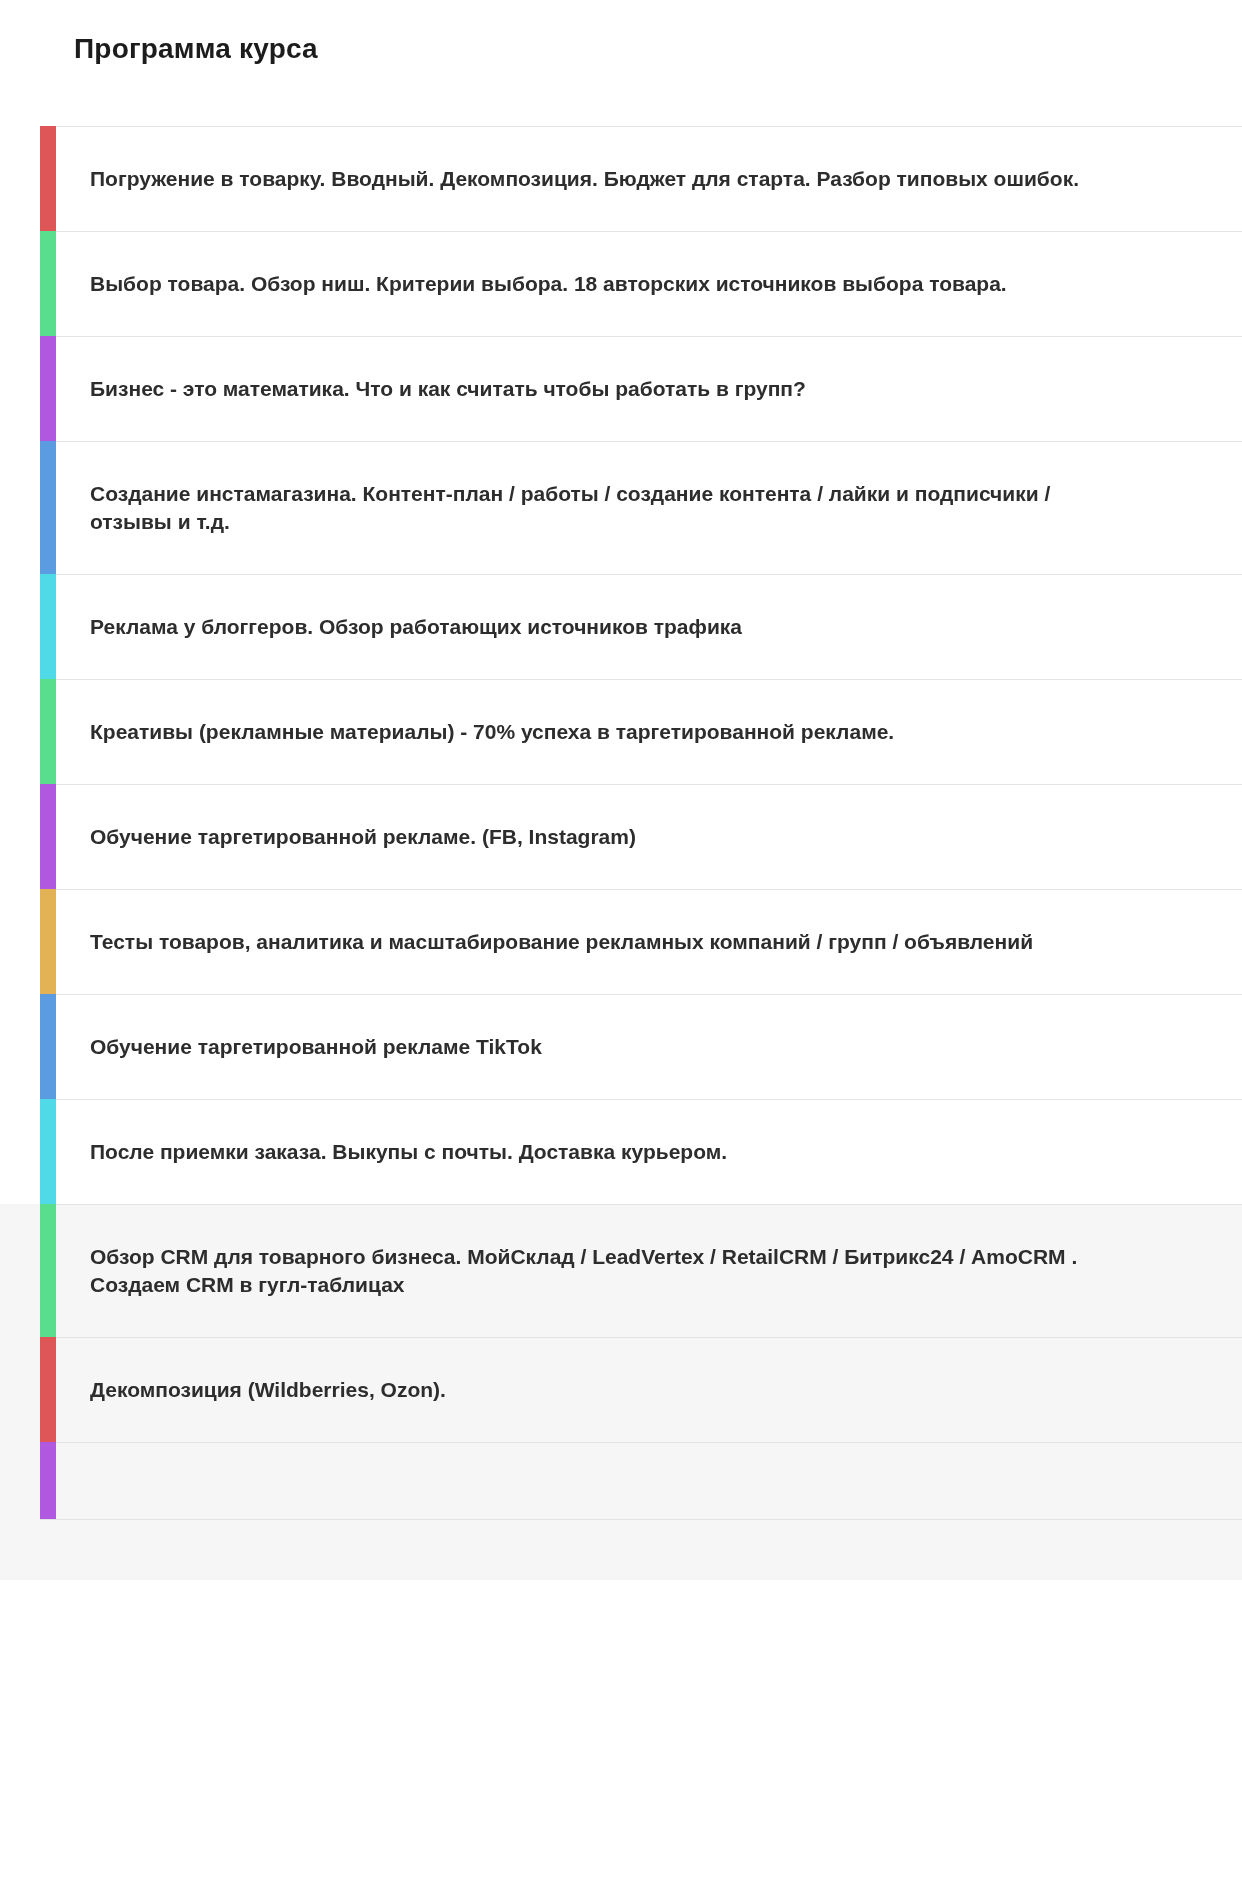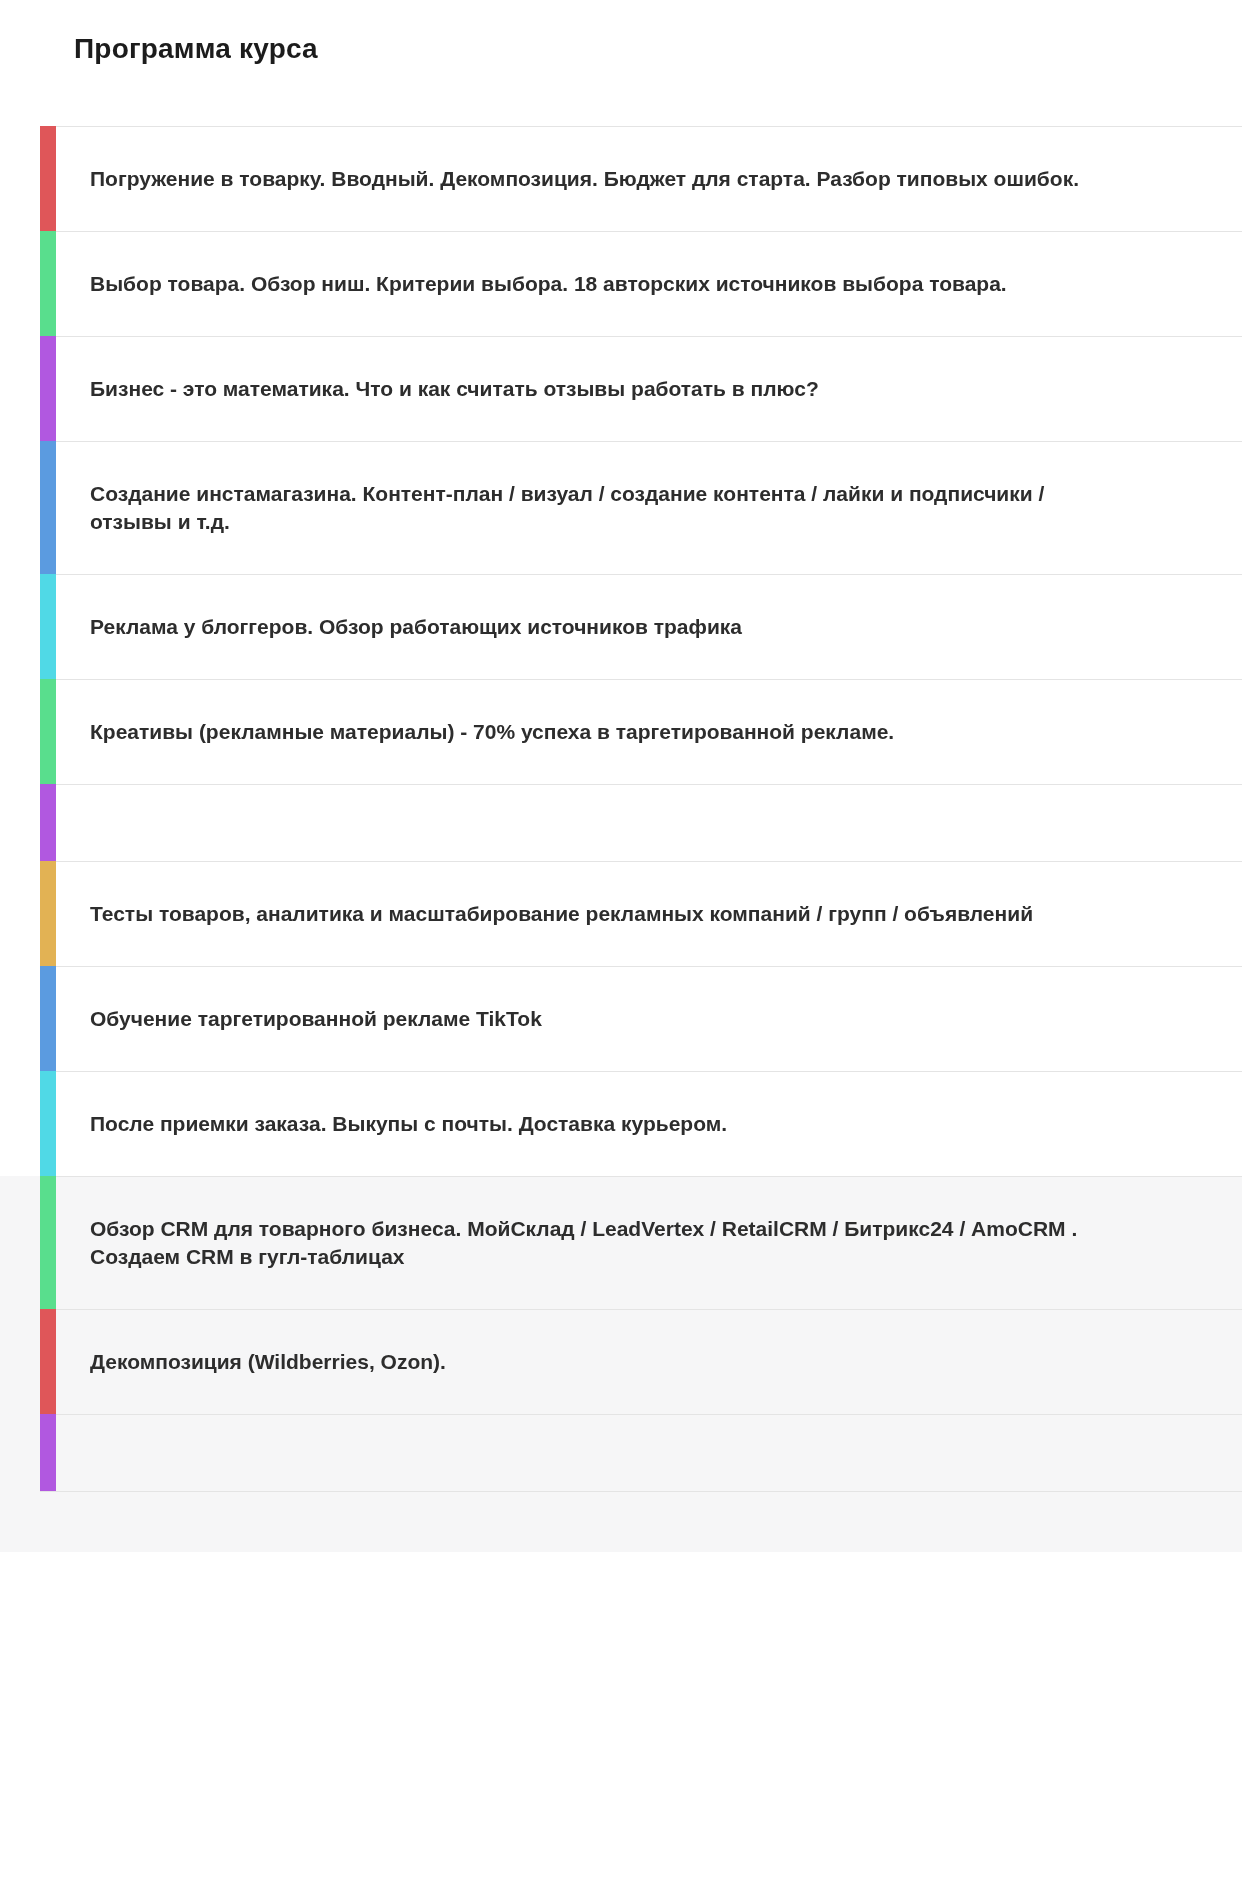--- a/index.html
+++ b/index.html
@@ -66,37 +66,38 @@
       <div class="row">
     <span class="bar" style="background: rgb(223, 86, 89);"></span>
     <p class="row-text">Погружение в товарку. Вводный. Декомпозиция. Бюджет для старта. Разбор типовых ошибок.</p>
   </div>
       <div class="row">
     <span class="bar" style="background: rgb(89, 222, 141);"></span>
     <p class="row-text">Выбор товара. Обзор ниш. Критерии выбора. 18 авторских источников выбора товара.</p>
   </div>
       <div class="row">
     <span class="bar" style="background: rgb(177, 88, 224);"></span>
-    <p class="row-text">Бизнес - это математика. Что и как считать отзывы работать в плюс?</p>
+    <p class="row-text">Бизнес - это математика. Что и как считать чтобы работать в групп?</p>
   </div>
       <div class="row">
     <span class="bar" style="background: rgb(91, 155, 224);"></span>
-    <p class="row-text">Создание инстамагазина. Контент-план / визуал / создание контента / лайки и подписчики /
+    <p class="row-text">Создание инстамагазина. Контент-план / работы / создание контента / лайки и подписчики /
 отзывы и т.д.</p>
   </div>
       <div class="row">
     <span class="bar" style="background: rgb(80, 217, 230);"></span>
     <p class="row-text">Реклама у блоггеров. Обзор работающих источников трафика</p>
   </div>
       <div class="row">
     <span class="bar" style="background: rgb(89, 222, 141);"></span>
     <p class="row-text">Креативы (рекламные материалы) - 70% успеха в таргетированной рекламе.</p>
   </div>
       <div class="row">
     <span class="bar" style="background: rgb(177, 88, 224);"></span>
+    <p class="row-text">Обучение таргетированной рекламе. (FB, Instagram)</p>
   </div>
       <div class="row">
     <span class="bar" style="background: rgb(226, 178, 84);"></span>
     <p class="row-text">Тесты товаров, аналитика и масштабирование рекламных компаний / групп / объявлений</p>
   </div>
       <div class="row">
     <span class="bar" style="background: rgb(91, 155, 224);"></span>
     <p class="row-text">Обучение таргетированной рекламе TikTok</p>
   </div>
       <div class="row">

